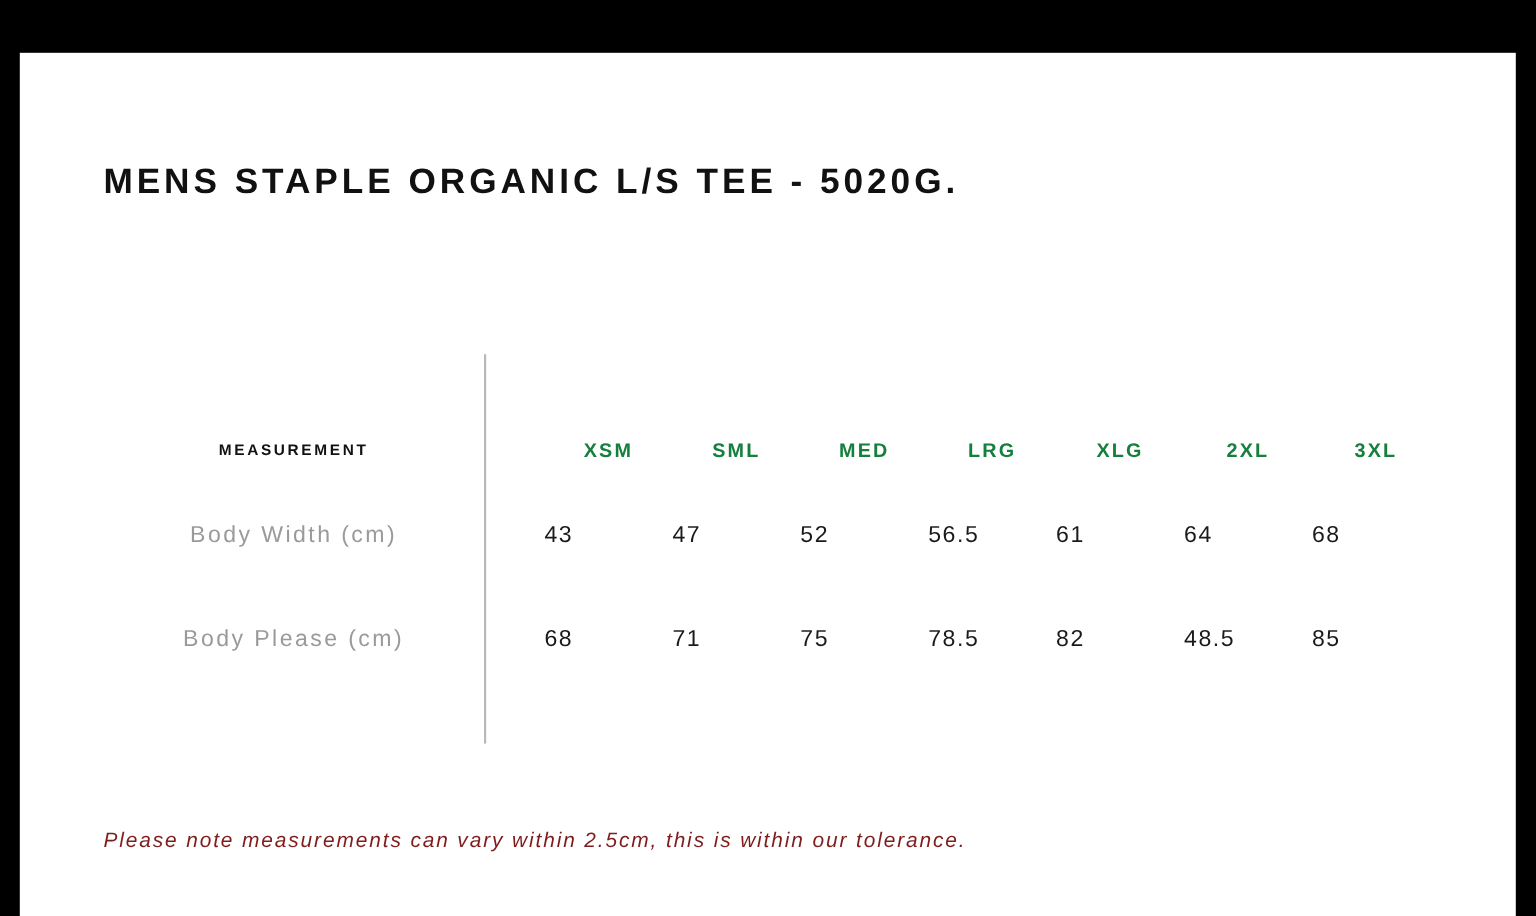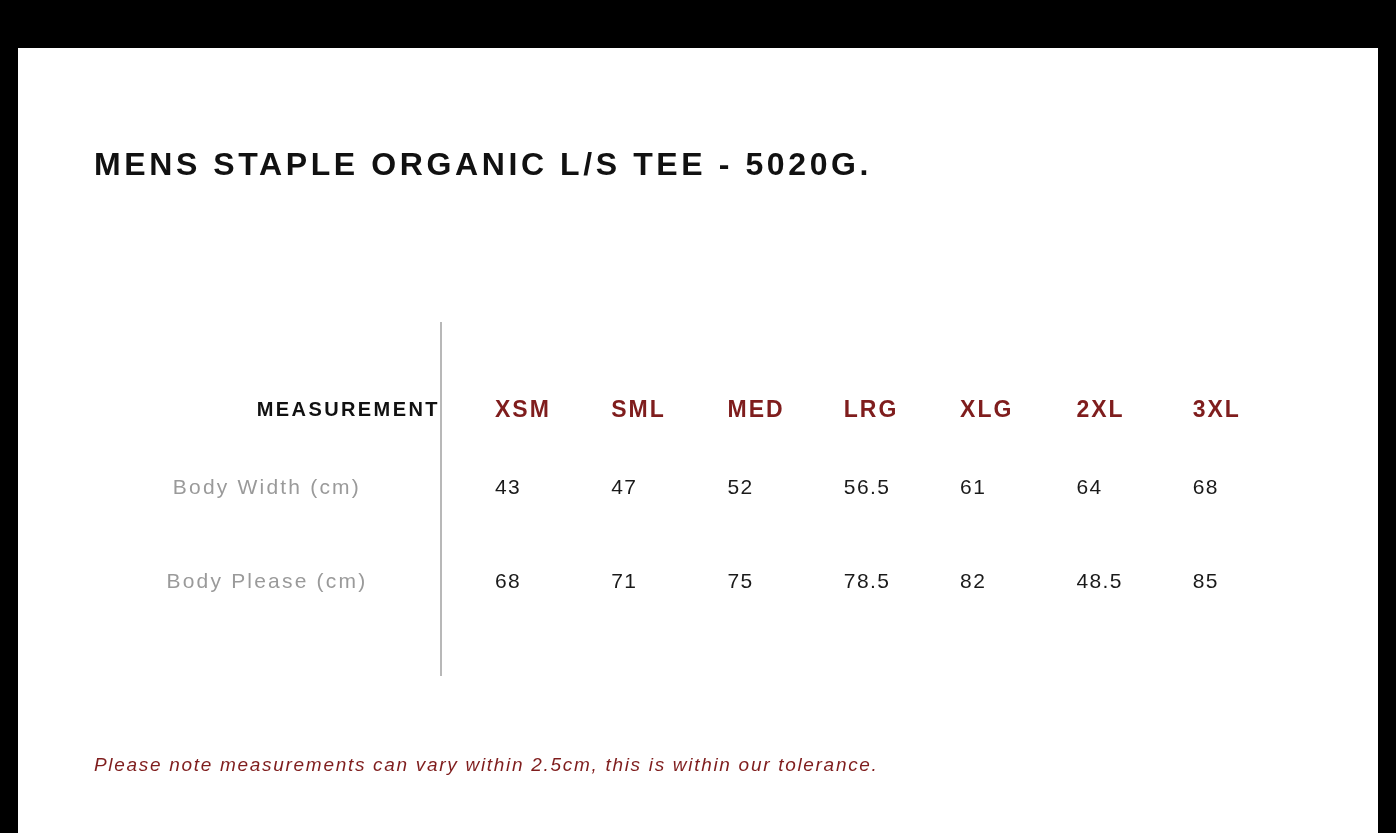--- a/index.html
+++ b/index.html
@@ -52,34 +52,34 @@
   table.size-table th,
   table.size-table td {
     padding: 0;
     border: none;
   }
   col.c-label { width: 345px; }
   col.c-gap   { width: 55px; }
   col.c-size  { width: 116px; }
 
   th.head-label {
-    text-align: right;
-    font-size: 20px;
+    text-align: center;
+    font-size: 14px;
     font-weight: bold;
     letter-spacing: 2.4px;
     color: #111111;
     height: 62px;
     vertical-align: middle;
   }
   th.head-size {
-    text-align: left;
-    font-size: 23px;
+    text-align: center;
+    font-size: 18px;
     font-weight: bold;
     letter-spacing: 2.0px;
-    color: #7f1d1d;
+    color: #15803d;
     height: 62px;
     vertical-align: middle;
   }
   td.row-label {
     text-align: center;
     font-size: 21px;
     font-weight: normal;
     letter-spacing: 2.2px;
     color: #9a9a9a;
     height: 94px;

